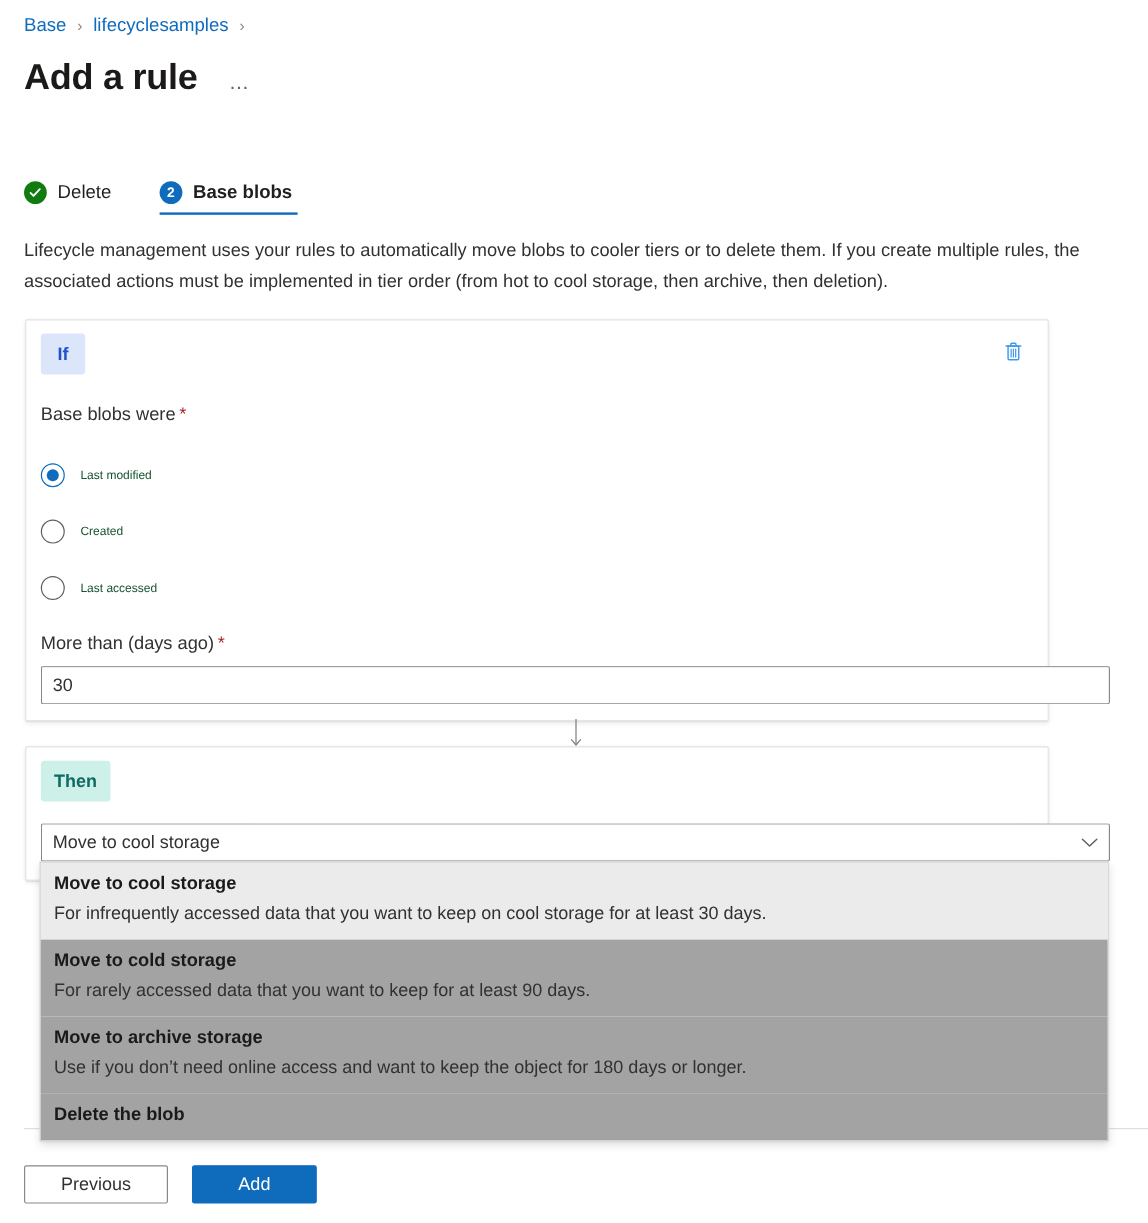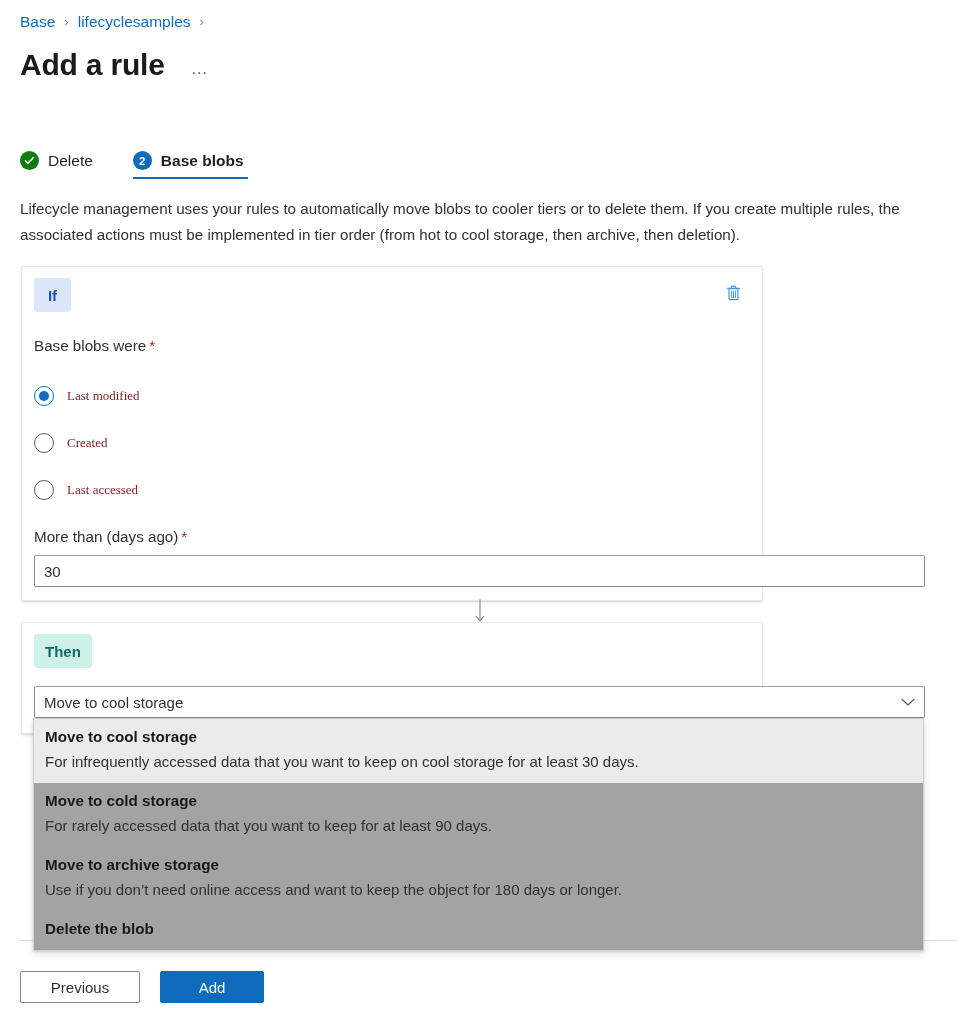--- a/index.html
+++ b/index.html
@@ -124,21 +124,21 @@
     width: 920px;
     font-size: 15.2px;
     line-height: 26px;
     color: #323130;
   }
 
   
   .card {
     position: absolute;
     left: 21px;
-    width: 742px;
+    width: 853px;
     background: #ffffff;
     border: 1px solid #e6e6e6;
     border-radius: 2px;
     box-shadow: 0 0.3px 0.9px rgba(0,0,0,0.08), 0 1.6px 3.6px rgba(0,0,0,0.08);
   }
   #if-card { top: 266px; height: 335px; }
   #then-card { top: 622px; height: 112px; }
 
   .badge-tag {
     position: absolute;
@@ -203,21 +203,21 @@
     content: "";
     position: absolute;
     left: 50%;
     top: 50%;
     width: 10px;
     height: 10px;
     margin: -5px 0 0 -5px;
     border-radius: 50%;
     background: #0f6cbd;
   }
-  .radio-label { font-size: 13px; color: #7f1d1d; font-family: Liberation Serif, serif; }
+  .radio-label { font-size: 10px; color: #14532d; }
 
   
   .text-input {
     position: absolute;
     left: 12px;
     width: 891px;
     height: 32px;
     border: 1px solid #8a8886;
     border-top-color: #a19f9d;
     border-radius: 2px;

